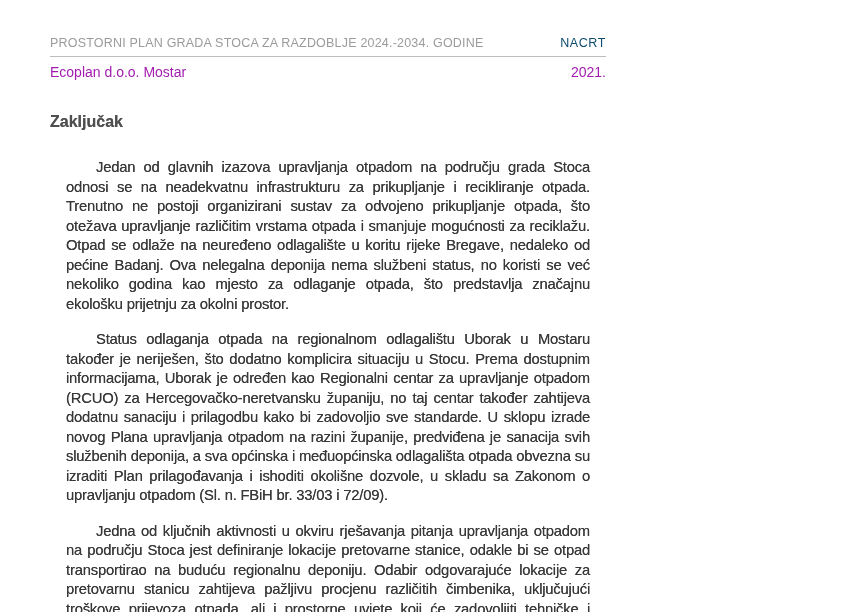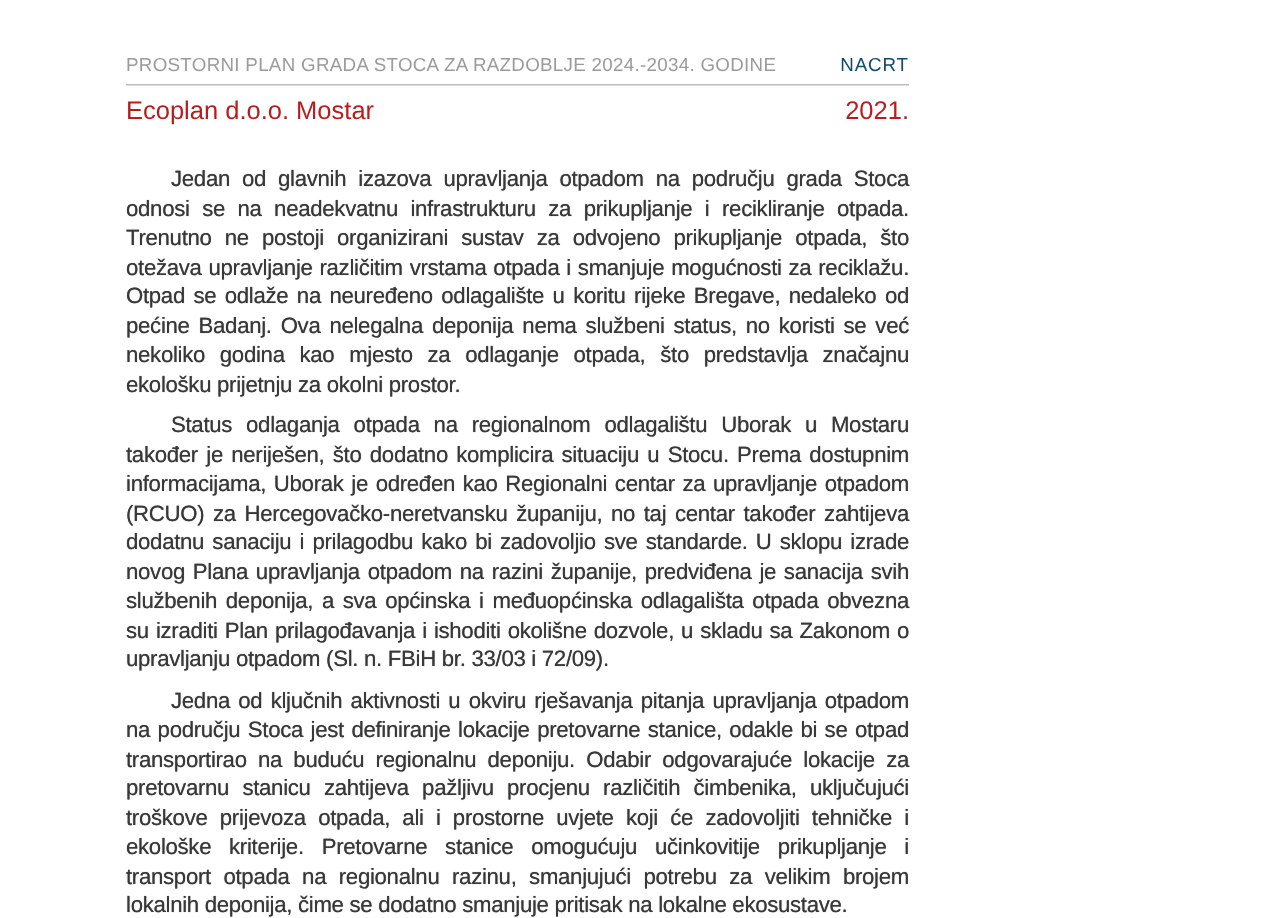--- a/index.html
+++ b/index.html
@@ -6,21 +6,21 @@
     margin: 0;
     padding: 0;
     background: #ffffff;
   }
   .page {
     position: relative;
     width: 687px;
     height: 612px;
     background: #ffffff;
     box-sizing: border-box;
-    padding: 36px 81px 0 84px;
+    padding: 36px 81px 0 50px;
     font-family: "Liberation Sans", sans-serif;
     overflow: hidden;
   }
   .doc-header {
     display: flex;
     justify-content: space-between;
     align-items: flex-end;
     border-bottom: 1px solid #bdbdbd;
     padding-bottom: 6px;
   }
@@ -32,32 +32,32 @@
   }
   .doc-header .status {
     color: #0c4a6e;
     font-size: 12.5px;
     letter-spacing: 0.6px;
   }
   .doc-subheader {
     display: flex;
     justify-content: space-between;
     margin-top: 7px;
-    color: #b91c1c;
-    font-size: 17px;
+    color: #a21caf;
+    font-size: 14px;
   }
   .section-heading {
     margin-top: 33px;
     color: #4f4f4f;
     font-size: 16px;
     font-weight: bold;
     text-shadow: 0 0 0.4px rgba(79,79,79,0.8);
   }
   .body-text p {
-    margin: 0;
+    margin: 16px;
     margin-top: 8px;
     color: #383838;
     font-size: 14.8px;
     line-height: 19.5px;
     letter-spacing: -0.2px;
     text-align: justify;
     text-indent: 30px;
     text-shadow: 0 0 0.5px rgba(56,56,56,0.85);
   }
   .body-text p:first-child {
@@ -72,20 +72,21 @@
   <div class="doc-header">
     <span class="title">PROSTORNI PLAN GRADA STOCA ZA RAZDOBLJE 2024.-2034. GODINE</span>
     <span class="status">NACRT</span>
   </div>
 
   <div class="doc-subheader">
     <span>Ecoplan d.o.o. Mostar</span>
     <span>2021.</span>
   </div>
 
+  <div class="section-heading">Zaključak</div>
 
   <div class="body-text">
     <p>Jedan od glavnih izazova upravljanja otpadom na području grada Stoca odnosi se na neadekvatnu infrastrukturu za prikupljanje i recikliranje otpada. Trenutno ne postoji organizirani sustav za odvojeno prikupljanje otpada, što otežava upravljanje različitim vrstama otpada i smanjuje mogućnosti za reciklažu. Otpad se odlaže na neuređeno odlagalište u koritu rijeke Bregave, nedaleko od pećine Badanj. Ova nelegalna deponija nema službeni status, no koristi se već nekoliko godina kao mjesto za odlaganje otpada, što predstavlja značajnu ekološku prijetnju za okolni prostor.</p>
     <p>Status odlaganja otpada na regionalnom odlagalištu Uborak u Mostaru također je neriješen, što dodatno komplicira situaciju u Stocu. Prema dostupnim informacijama, Uborak je određen kao Regionalni centar za upravljanje otpadom (RCUO) za Hercegovačko-neretvansku županiju, no taj centar također zahtijeva dodatnu sanaciju i prilagodbu kako bi zadovoljio sve standarde. U sklopu izrade novog Plana upravljanja otpadom na razini županije, predviđena je sanacija svih službenih deponija, a sva općinska i međuopćinska odlagališta otpada obvezna su izraditi Plan prilagođavanja i ishoditi okolišne dozvole, u skladu sa Zakonom o upravljanju otpadom (Sl. n. FBiH br. 33/03 i 72/09).</p>
     <p>Jedna od ključnih aktivnosti u okviru rješavanja pitanja upravljanja otpadom na području Stoca jest definiranje lokacije pretovarne stanice, odakle bi se otpad transportirao na buduću regionalnu deponiju. Odabir odgovarajuće lokacije za pretovarnu stanicu zahtijeva pažljivu procjenu različitih čimbenika, uključujući troškove prijevoza otpada, ali i prostorne uvjete koji će zadovoljiti tehničke i ekološke kriterije. Pretovarne stanice omogućuju učinkovitije prikupljanje i transport otpada na regionalnu razinu, smanjujući potrebu za velikim brojem lokalnih deponija, čime se dodatno smanjuje pritisak na lokalne ekosustave.</p>
   </div>
 
 </div>
 
 </body></html>

